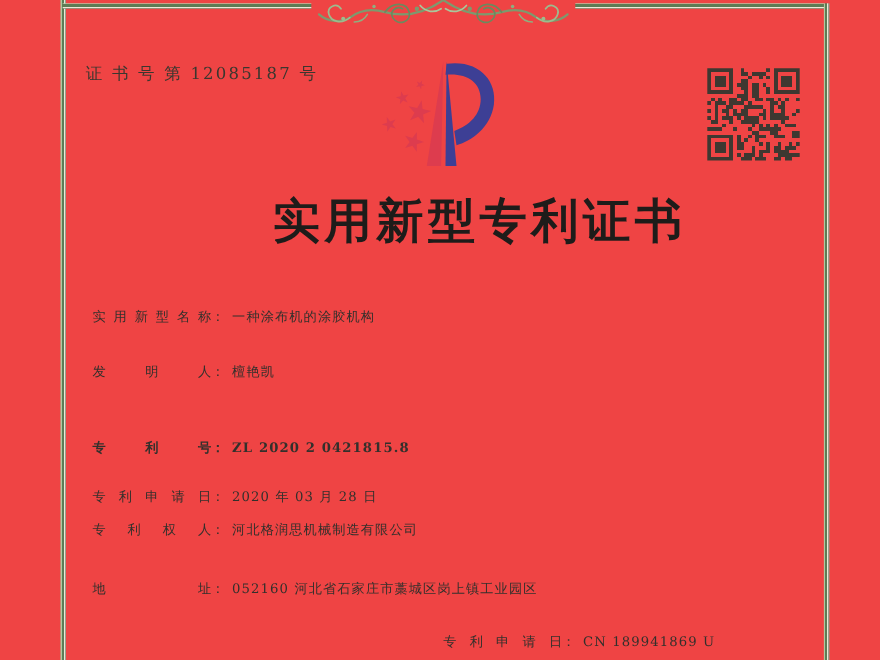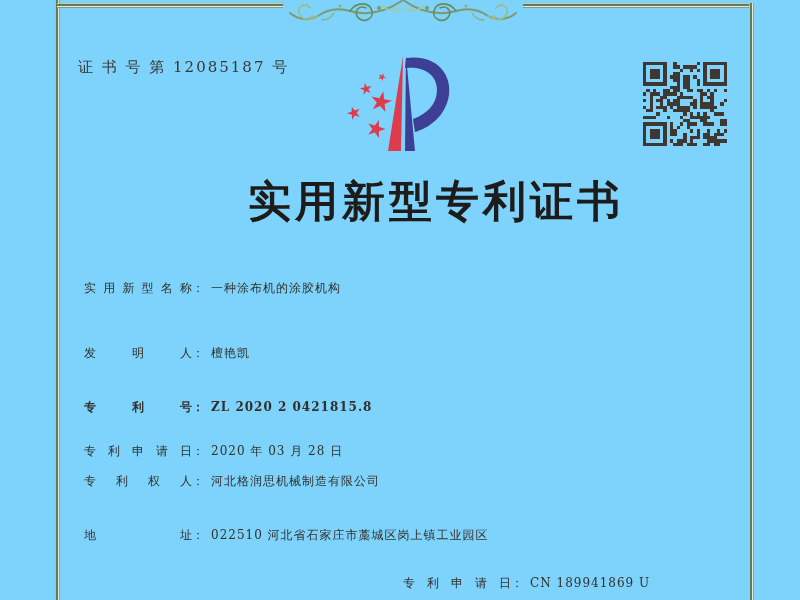--- a/index.html
+++ b/index.html
@@ -1,19 +1,19 @@
 <!DOCTYPE html>
 <html><head>
 <meta charset="utf-8">
 <style>
   html,body{margin:0;padding:0;}
   .page{
     position:relative;
     width:800px;height:600px;
-    background:#7dd3fc;
+    background:#ef4444;
     overflow:hidden;
     font-family:"DejaVu Serif","Liberation Serif",serif;
     color:#33302c;
   }
   
   .border-v{
     position:absolute;top:0;width:5px;height:600px;
     background:linear-gradient(to right,#aec9a0 0 1px,#5e7c55 1px 3px,#ece7d6 3px 4px,#98a28c 4px 5px);
   }
   .border-left{left:55px;}
@@ -41,21 +41,21 @@
   
   .row{position:absolute;left:84px;font-size:12px;line-height:22px;white-space:nowrap;}
   .flabel{
     display:inline-block;width:108px;
     text-align:justify;text-align-last:justify;
     vertical-align:top;color:#33302c;
   }
   .colon{display:inline-block;vertical-align:top;}
   .fvalue{display:inline-block;margin-left:7px;vertical-align:top;letter-spacing:1px;}
   .row-pair .group2{position:absolute;left:319px;top:0;}
-  .r0{top:277px;} .r1{top:343px;font-family:Liberation Mono, monospace;} .r2{top:396px;font-weight:bold;} .r3{top:440px;}
+  .r0{top:277px;} .r1{top:327px;} .r2{top:396px;font-weight:bold;} .r3{top:440px;}
   .r4{top:470px;} .r5{top:524px;} .r6{top:572px;}
 </style>
 </head>
 <body>
 
 <div class="page">
 
   <div class="border-v border-left"></div>
   <div class="border-v border-right"></div>
   <div class="border-h border-top-left"></div>
@@ -325,21 +325,21 @@
   <div class="row r2">
     <span class="flabel">专利号</span><span class="colon">：</span><span class="fvalue">ZL 2020 2 0421815.8</span>
   </div>
   <div class="row r3">
     <span class="flabel">专利申请日</span><span class="colon">：</span><span class="fvalue">2020 年 03 月 28 日</span>
   </div>
   <div class="row r4">
     <span class="flabel">专利权人</span><span class="colon">：</span><span class="fvalue">河北格润思机械制造有限公司</span>
   </div>
   <div class="row r5">
-    <span class="flabel">地址</span><span class="colon">：</span><span class="fvalue">022510 河北省石家庄市藁城区岗上镇工业园区</span>
+    <span class="flabel">地址</span><span class="colon">：</span><span class="fvalue">052160 河北省石家庄市藁城区岗上镇工业园区</span>
   </div>
   <div class="row r6 row-pair">
     <span class="group2">
       <span class="flabel">专利申请日</span><span class="colon">：</span><span class="fvalue">CN 189941869 U</span>
     </span>
   </div>
 
 </div>
 
 </body></html>

